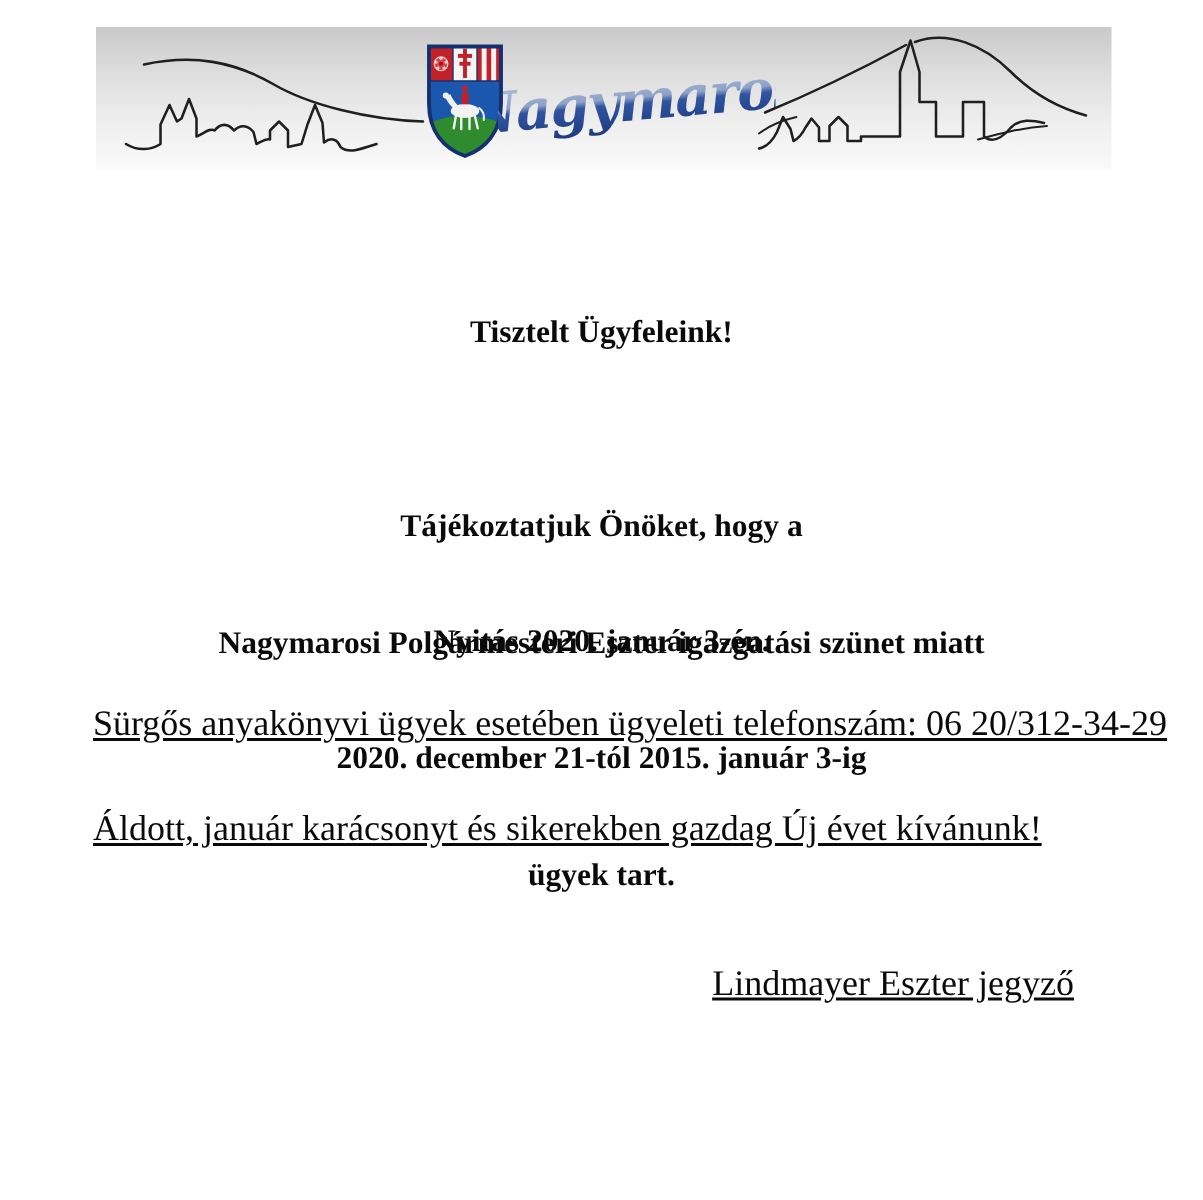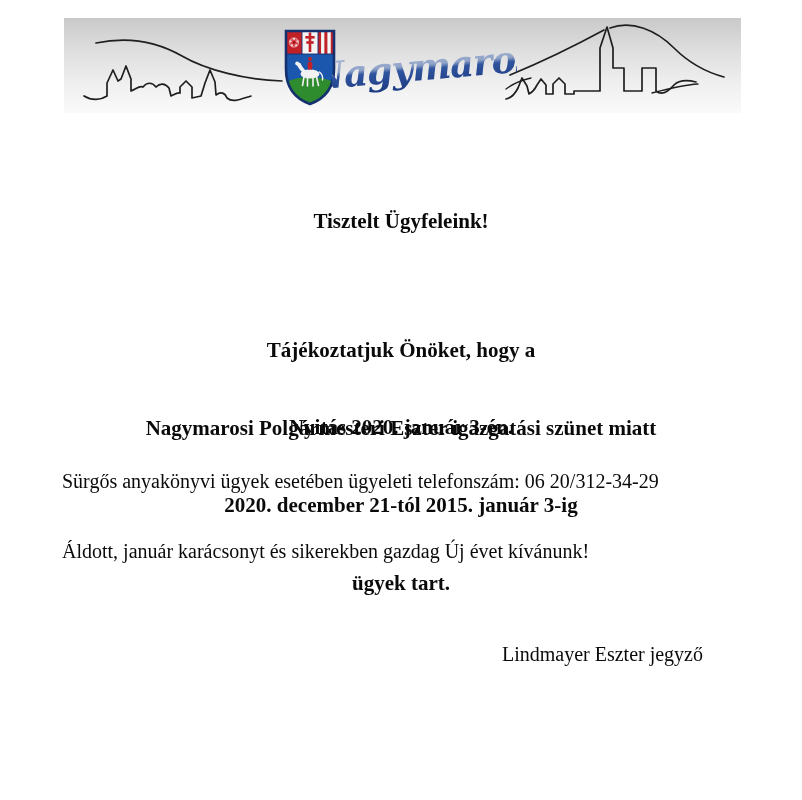--- a/index.html
+++ b/index.html
@@ -30,23 +30,23 @@
   .sketch .thin { stroke-width: 1.3; }
   
   .txt {
     position: absolute;
     left: 0;
     width: 802px;
     white-space: pre;
   }
   .center { text-align: center; }
   .bold { font-weight: 700; font-size: 21px; }
-  .reg  { font-weight: 400; font-size: 20px; }
+  .reg  { font-weight: 400; font-size: 24px; text-decoration: underline; }
   .leftal { left: 62px; width: auto; text-align: left; }
-  .rightal { left: auto; right: 99px; width: auto; text-align: right; }
+  .rightal { left: auto; right: 86px; width: auto; text-align: right; }
   .bodyblock { top: 287px; }
   .bodyblock .line { line-height: 27.5px; }
   .salutation { top: 209px; }
   .opening { top: 415px; }
   .urgent { top: 470px; }
   .greeting { top: 540px; }
   .signature { top: 643px; }
 </style>
 </head>
 <body>

